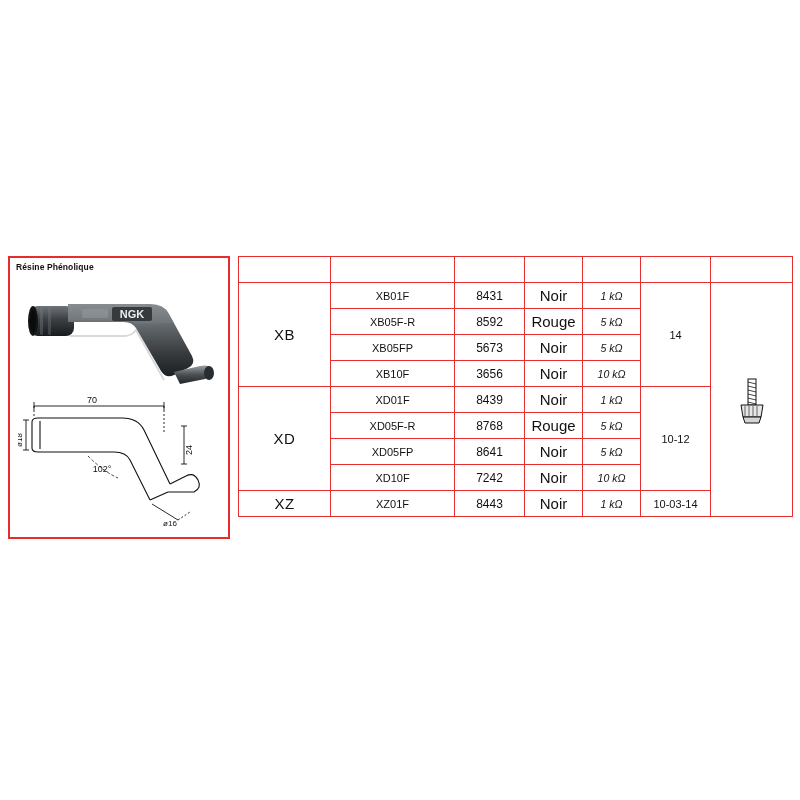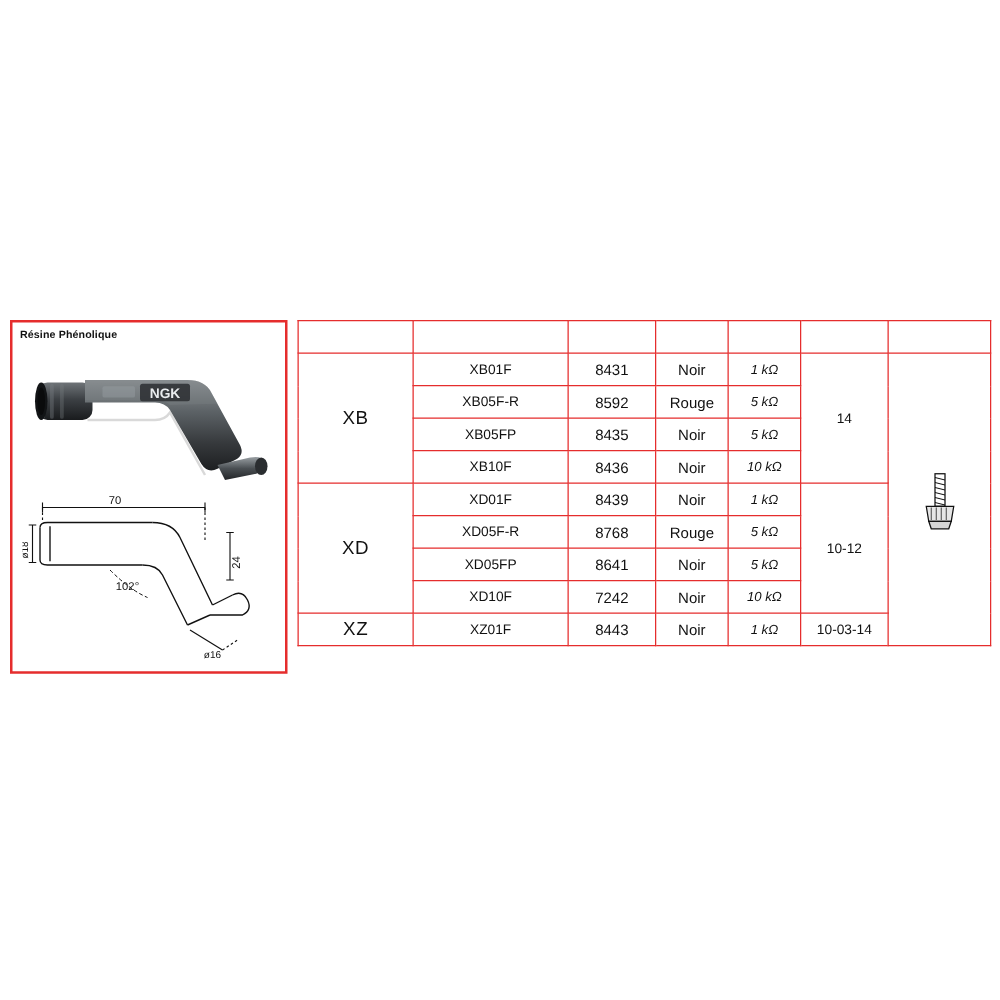--- a/index.html
+++ b/index.html
@@ -93,21 +93,21 @@
     letter-spacing: .5px;
   }
   td.ngk-cell {
     font-size: 11px;
     text-align: center;
   }
   td.stock-cell {
     font-weight: normal;
     font-size: 12px;
   }
-  td.coul-cell { font-size: 12px; }
+  td.coul-cell { font-size: 15px; }
   td.r-cell { font-size: 10.5px; font-style: italic; }
   td.dia-cell { font-size: 11px; }
   td.conn-cell { background: #ffffff; }
 
   .hdr-two-line span { display: block; }
 
   
   .conn-icon {
     display: block;
     margin: 0 auto;
@@ -274,27 +274,27 @@
           </td>
         </tr>
         <tr>
           <td class="ngk-cell">XB05F-R</td>
           <td class="stock-cell">8592</td>
           <td class="coul-cell">Rouge</td>
           <td class="r-cell">5 kΩ</td>
         </tr>
         <tr>
           <td class="ngk-cell">XB05FP</td>
-          <td class="stock-cell">8435</td>
+          <td class="stock-cell">5673</td>
           <td class="coul-cell">Noir</td>
           <td class="r-cell">5 kΩ</td>
         </tr>
         <tr>
           <td class="ngk-cell">XB10F</td>
-          <td class="stock-cell">8436</td>
+          <td class="stock-cell">3656</td>
           <td class="coul-cell">Noir</td>
           <td class="r-cell">10 kΩ</td>
         </tr>
 
         <tr>
           <td class="type-cell" rowspan="4">XD</td>
           <td class="ngk-cell">XD01F</td>
           <td class="stock-cell">8439</td>
           <td class="coul-cell">Noir</td>
           <td class="r-cell">1 kΩ</td>

